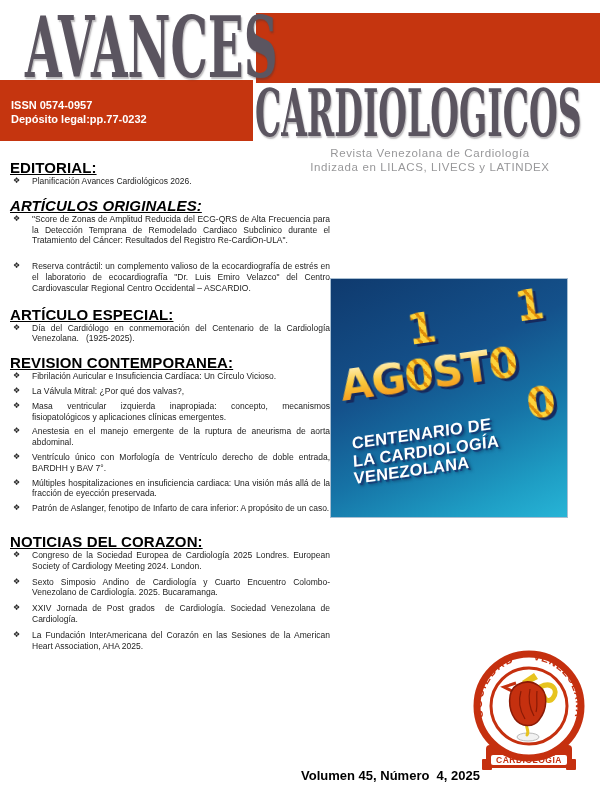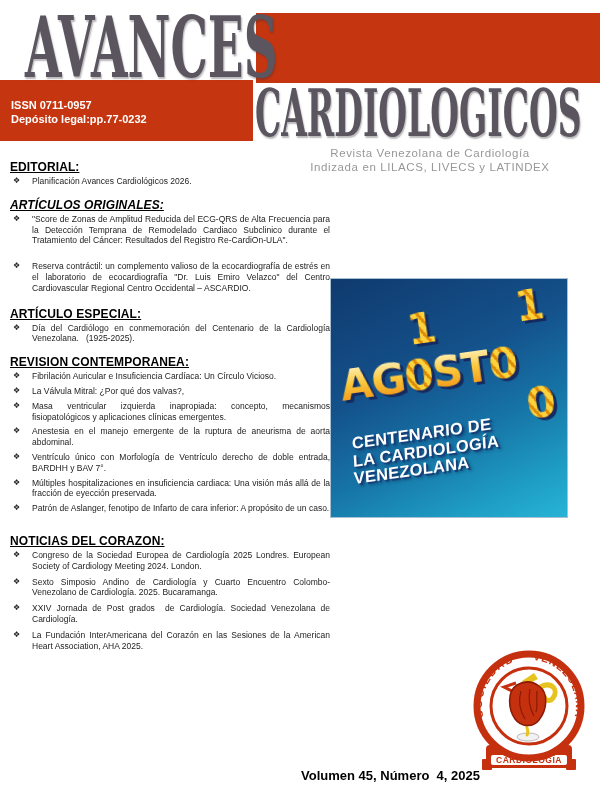--- a/index.html
+++ b/index.html
@@ -26,21 +26,21 @@
     transform:scale(0.50,1.0);transform-origin:left top;
     text-shadow:2px 2px 2px rgba(60,55,60,0.35);
   }
   .masthead-subtitle{
     position:absolute;left:262px;top:146px;width:336px;text-align:center;
     color:#98989a;font-size:11.5px;line-height:14px;letter-spacing:0.6px;
   }
   
   .toc{position:absolute;left:10px;top:162px;width:320px;color:#1c1c1c;}
   .toc-heading{
-    font-size:12px;line-height:11px;font-weight:bold;text-decoration:underline;
+    font-size:15px;line-height:11px;font-weight:bold;text-decoration:underline;
     color:#000;margin:13px 12px 3px 0;letter-spacing:0.1px;
   }
   .toc-section:first-child .toc-heading{margin-top:0;}
   .toc-heading.italic{font-style:italic;}
   .toc-item{display:flex;margin:0 0 4px 0;}
   .toc-item .bullet{flex:0 0 19px;font-size:8px;line-height:10.8px;color:#222;padding-left:3px;}
   .toc-item .item-text{
     flex:1;font-size:8.5px;line-height:10.8px;text-align:justify;color:#1c1c1c;
   }
   .toc-section:nth-child(2) .toc-item{margin-bottom:15px;}
@@ -86,21 +86,21 @@
   .logo-wrap{position:absolute;left:464px;top:649px;width:130px;height:130px;}
 </style>
 </head>
 <body>
 
 <div class="page">
 
   <div class="red-rect-top"></div>
   <div class="red-bar-issn">
     <div class="issn-text">
-      <div>ISSN 0711-0957</div>
+      <div>ISSN 0574-0957</div>
       <div>Depósito legal:pp.77-0232</div>
     </div>
   </div>
   <div class="title-avances">AVANCES</div>
   <div class="title-cardio">CARDIOLOGICOS</div>
   <div class="masthead-subtitle">
     <div>Revista Venezolana de Cardiología</div>
     <div>Indizada en LILACS, LIVECS y LATINDEX</div>
   </div>
 

